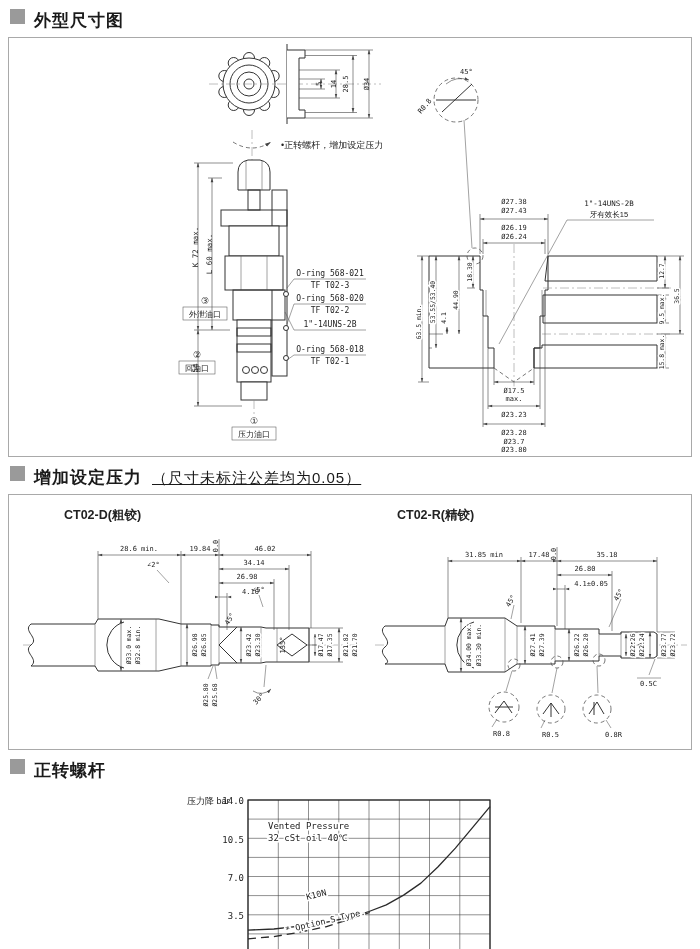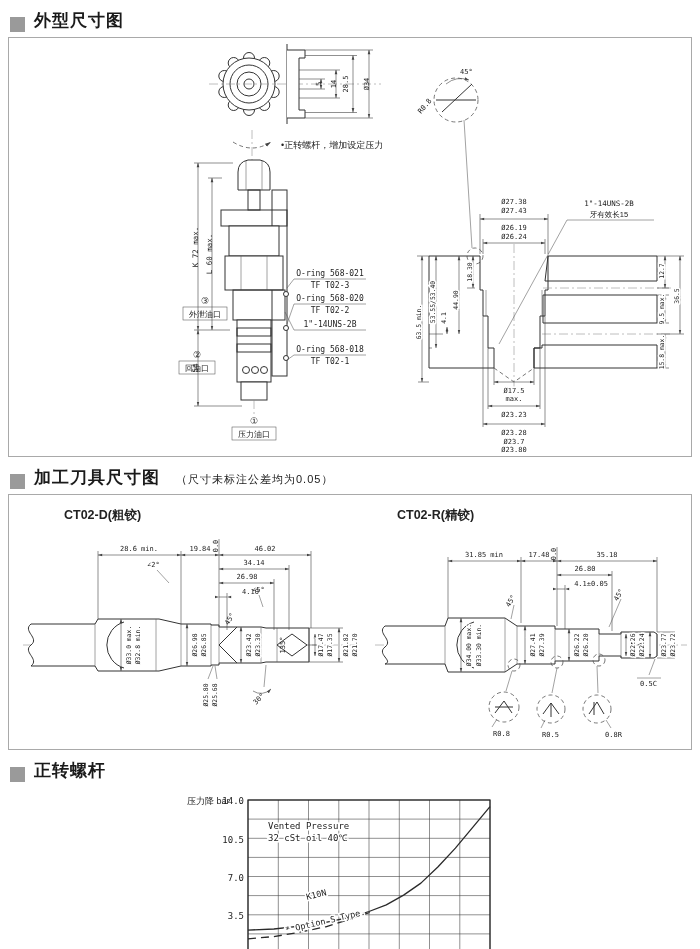--- a/index.html
+++ b/index.html
@@ -1,20 +1,20 @@
 <!DOCTYPE html>
 <html><head>
 <meta charset="utf-8">
 <style>
   html,body{margin:0;padding:0;background:#fff;}
   body{width:700px;height:949px;overflow:hidden;font-family:"Liberation Sans","DejaVu Sans",sans-serif;color:#1a1a1a;}
-  .sec-head{display:flex;align-items:flex-end;gap:9px;margin:9px 0 5px 10px;}
+  .sec-head{display:flex;align-items:flex-start;gap:9px;margin:9px 0 5px 10px;}
   .bullet{width:15px;height:15px;background:#9a9a9a;flex:0 0 auto;}
   .sec-title{font-size:17px;font-weight:bold;letter-spacing:1px;}
-  .sec-note{font-size:11px;font-weight:normal;margin-left:16px;}
+  .sec-note{font-size:15px;font-weight:normal;margin-left:10px;text-decoration:underline;}
   .box{border:1.5px solid #a9a9a9;margin:0 8px;background:#fff;}
   svg{display:block;}
   svg text{font-family:"DejaVu Sans Mono","Liberation Mono",monospace;fill:#222;}
   .cjk{font-family:"Liberation Sans","DejaVu Sans",sans-serif;}
   .t6{font-size:6.4px;} .t7{font-size:7px;} .t75{font-size:7.5px;} .t8{font-size:8px;} .t85{font-size:8.5px;} .t9{font-size:9px;} .t12{font-size:12.5px;font-weight:bold;}
   .ln{stroke:#333;stroke-width:1;fill:none;}
   .lnw{stroke:#333;stroke-width:1;fill:#fff;}
   .thin{stroke:#555;stroke-width:.55;fill:none;}
   .dim{stroke:#444;stroke-width:.6;fill:none;}
   .cl{stroke:#888;stroke-width:.55;stroke-dasharray:9 3 2 3;fill:none;}
@@ -235,21 +235,21 @@
     <text class="t7 halo" x="505" y="379" text-anchor="middle">Ø23.23</text>
     <text class="t7 halo" x="505" y="384" text-anchor="middle" dy="13">Ø23.28</text>
     <text class="t7 halo" x="505" y="406" text-anchor="middle">Ø23.7</text>
     <text class="t7 halo" x="505" y="414" text-anchor="middle">Ø23.80</text>
   </g>
 </svg>
 </div>
 
 <div class="sec-head">
   <div class="bullet"></div>
-  <div class="sec-title"><span>加工刀具尺寸图</span><span class="sec-note">（尺寸未标注公差均为0.05）</span></div>
+  <div class="sec-title"><span>增加设定压力</span><span class="sec-note">（尺寸未标注公差均为0.05）</span></div>
 </div>
 
 <div class="box">
 <svg width="682" height="254" viewBox="0 0 682 254">
 
   <g>
     <text class="cjk t12" x="55" y="24">CT02-D(粗铰)</text>
     <path d="M14,150 H348" class="cl"></path>
 
     <path d="M22,129 H86 L89,124 H147 L150,124 L172,129 H202 L202,130 H210 L210,132 H252 L257,133 H300 V167 H257 L252,168 H210 L210,170 H202 L202,171 H172 L150,176 L147,176 H89 L86,171 H22" class="lnw"></path>

